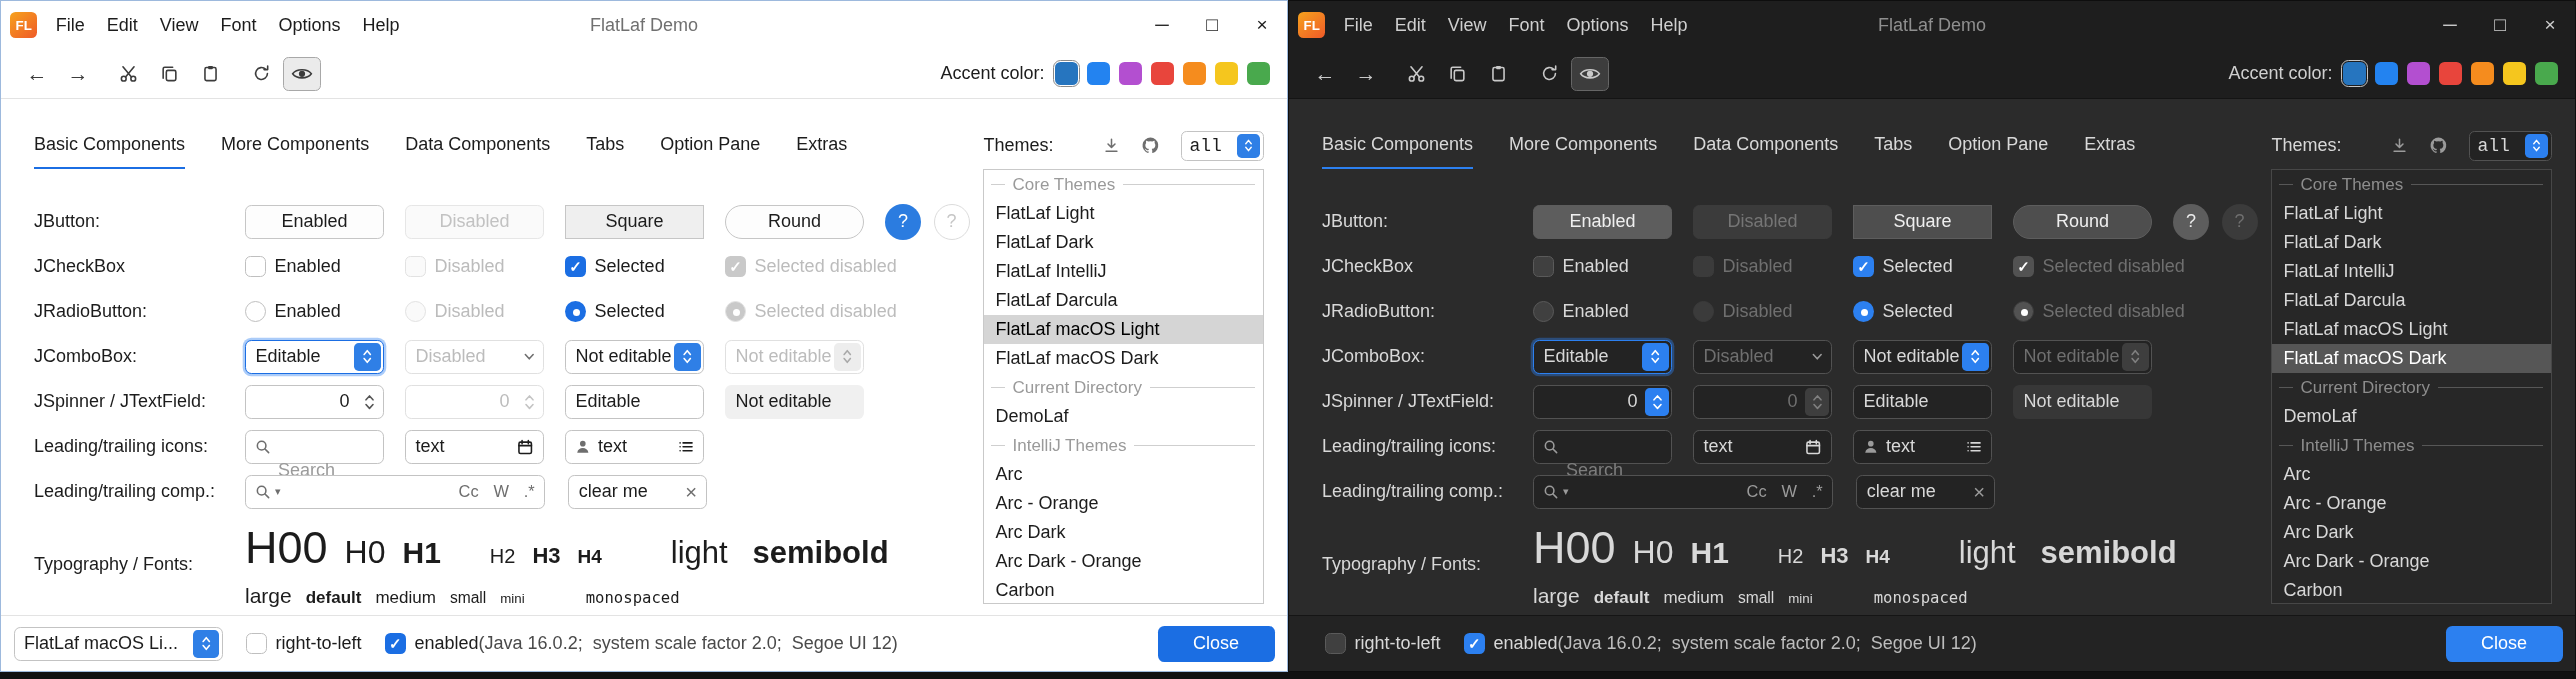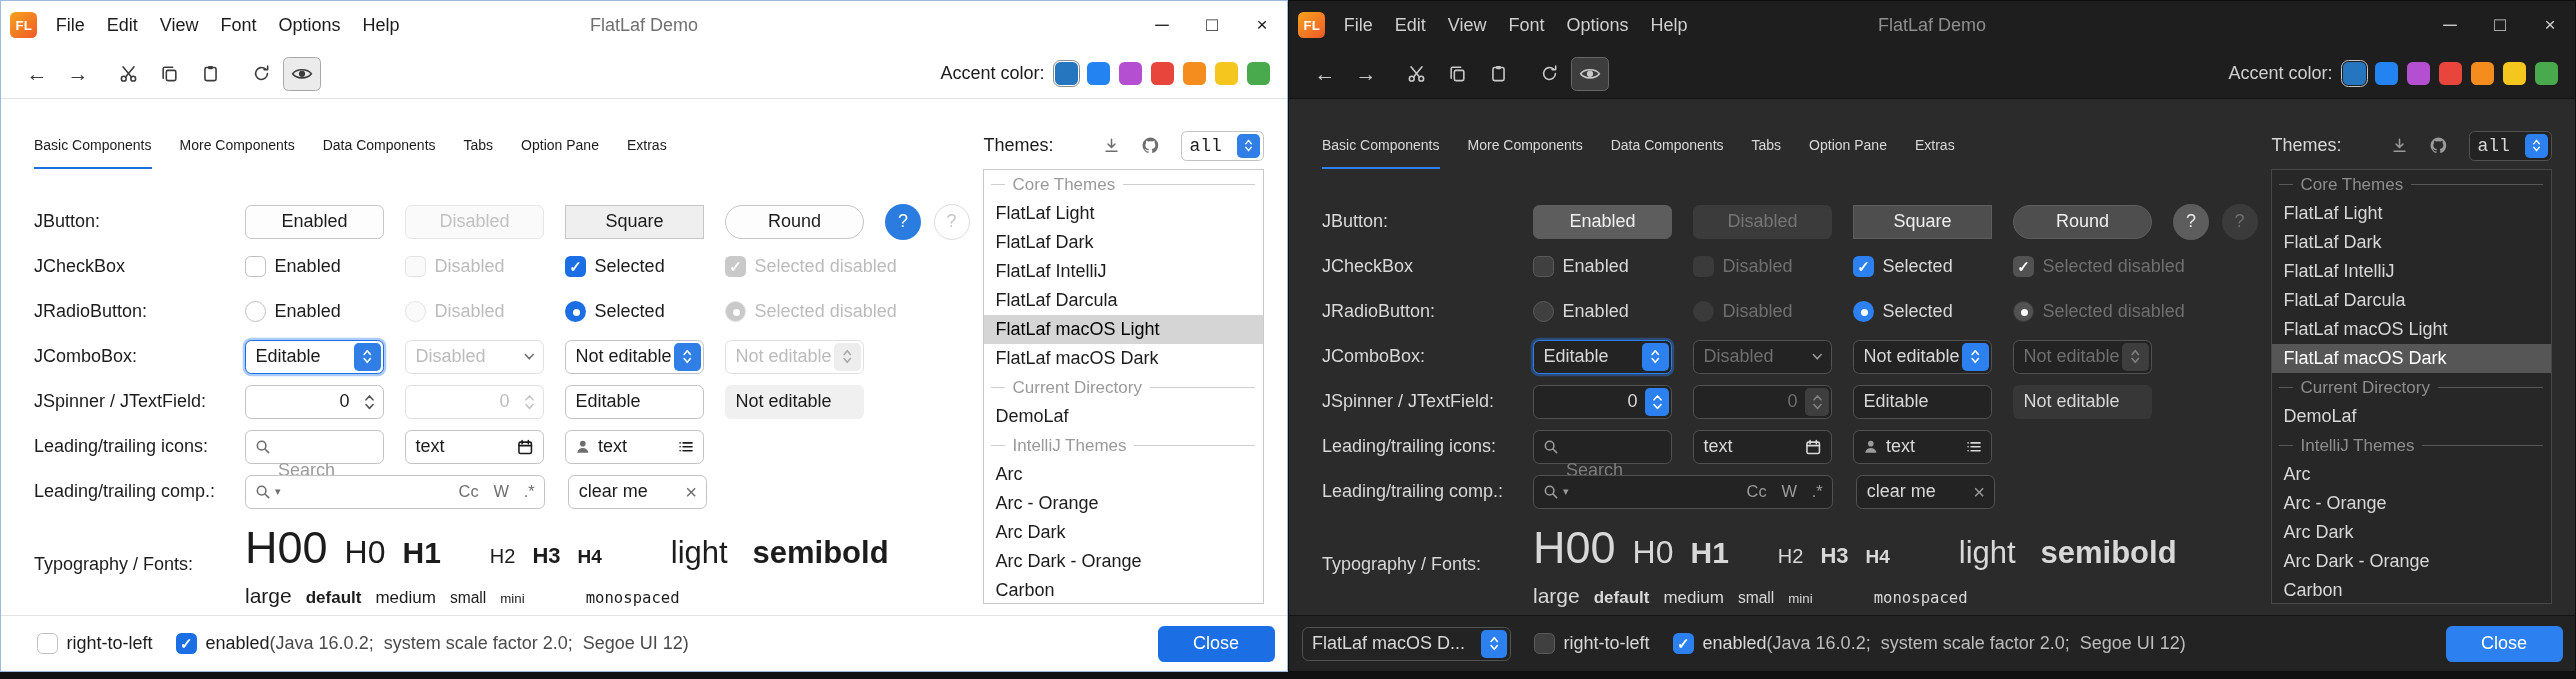--- a/index.html
+++ b/index.html
@@ -60,21 +60,21 @@
   .tbtn {width:38px; height:34px; border-radius:5.5px; display:flex; align-items:center; justify-content:center; color:var(--icon); font-size:21px; margin-right:3.1px;}
   .tbtn.toggled {background:var(--toggle-bg); border:0.8px solid var(--toggle-border);}
   .gsep {width:9.4px; flex:0 0 9.4px;}
   .accent-label {margin-left:auto; margin-right:1.6px;}
   .swatch {width:23.4px; height:23.4px; border-radius:5.5px; margin-left:8.6px; cursor:pointer; flex:0 0 23.4px;}
   .swatch.sel {outline:1.6px solid var(--ring); outline-offset:1.6px;}
 
   
   .center {flex:1; display:flex; padding-top:23.4px; min-height:0;}
   .main {flex:1; min-width:0; display:flex; flex-direction:column; padding-left:33px;}
-  .tabbar {height:47px; flex:0 0 47px; display:flex; gap:28px; font-size:14px;}
+  .tabbar {height:47px; flex:0 0 47px; display:flex; gap:36px; font-size:18px;}
   .tab {display:flex; align-items:center; border-bottom:2.3px solid transparent; cursor:pointer; white-space:nowrap;}
   .tab.active {border-bottom-color:var(--accent);}
   .content {flex:1; padding-top:30px;}
   .row {height:45px; display:flex; align-items:center;}
   .rlabel {width:211px; flex:0 0 211px; font-size:18px;}
   .cell {width:139px; flex:0 0 139px; margin-right:21px; display:flex; align-items:center;}
 
   
   .btn {width:139px; height:34px; border-radius:6.3px; font-size:18px; background:var(--btn-bg); border:0.8px solid var(--btn-border); color:var(--btn-fg);}
   .btn.disabled {background:var(--btn-dis-bg); border-color:var(--btn-dis-border); color:var(--btn-dis-fg); cursor:default;}
@@ -556,20 +556,29 @@
         <div class="titem">Arc</div>
         <div class="titem">Arc - Orange</div>
         <div class="titem">Arc Dark</div>
         <div class="titem">Arc Dark - Orange</div>
         <div class="titem">Carbon</div>
       </div>
     </div>
   </div>
 
   <div class="statusbar">
+    <div class="combo status-combo">
+      <span class="ctext">FlatLaf macOS Li...</span>
+      <span class="cseg">
+            <svg class="ic" width="12.5" height="19" viewBox="0 0 16 24">
+              <path d="M4 9.5 L8 4.5 L12 9.5"></path>
+              <path d="M4 14.5 L8 19.5 L12 14.5"></path>
+            </svg>
+          </span>
+    </div>
     <label class="cb">
       <span class="cbbox"></span>
       <span>right-to-left</span>
     </label>
     <label class="cb checked">
       <span class="cbbox"></span>
       <span>enabled</span>
     </label>
     <span class="info">(Java 16.0.2;  system scale factor 2.0;  Segoe UI 12)</span>
     <button class="close-btn">Close</button>
@@ -951,29 +960,20 @@
         <div class="titem">Arc</div>
         <div class="titem">Arc - Orange</div>
         <div class="titem">Arc Dark</div>
         <div class="titem">Arc Dark - Orange</div>
         <div class="titem">Carbon</div>
       </div>
     </div>
   </div>
 
   <div class="statusbar">
-    <div class="combo status-combo">
-      <span class="ctext">FlatLaf macOS D...</span>
-      <span class="cseg">
-            <svg class="ic" width="12.5" height="19" viewBox="0 0 16 24">
-              <path d="M4 9.5 L8 4.5 L12 9.5"></path>
-              <path d="M4 14.5 L8 19.5 L12 14.5"></path>
-            </svg>
-          </span>
-    </div>
     <label class="cb">
       <span class="cbbox"></span>
       <span>right-to-left</span>
     </label>
     <label class="cb checked">
       <span class="cbbox"></span>
       <span>enabled</span>
     </label>
     <span class="info">(Java 16.0.2;  system scale factor 2.0;  Segoe UI 12)</span>
     <button class="close-btn">Close</button>

